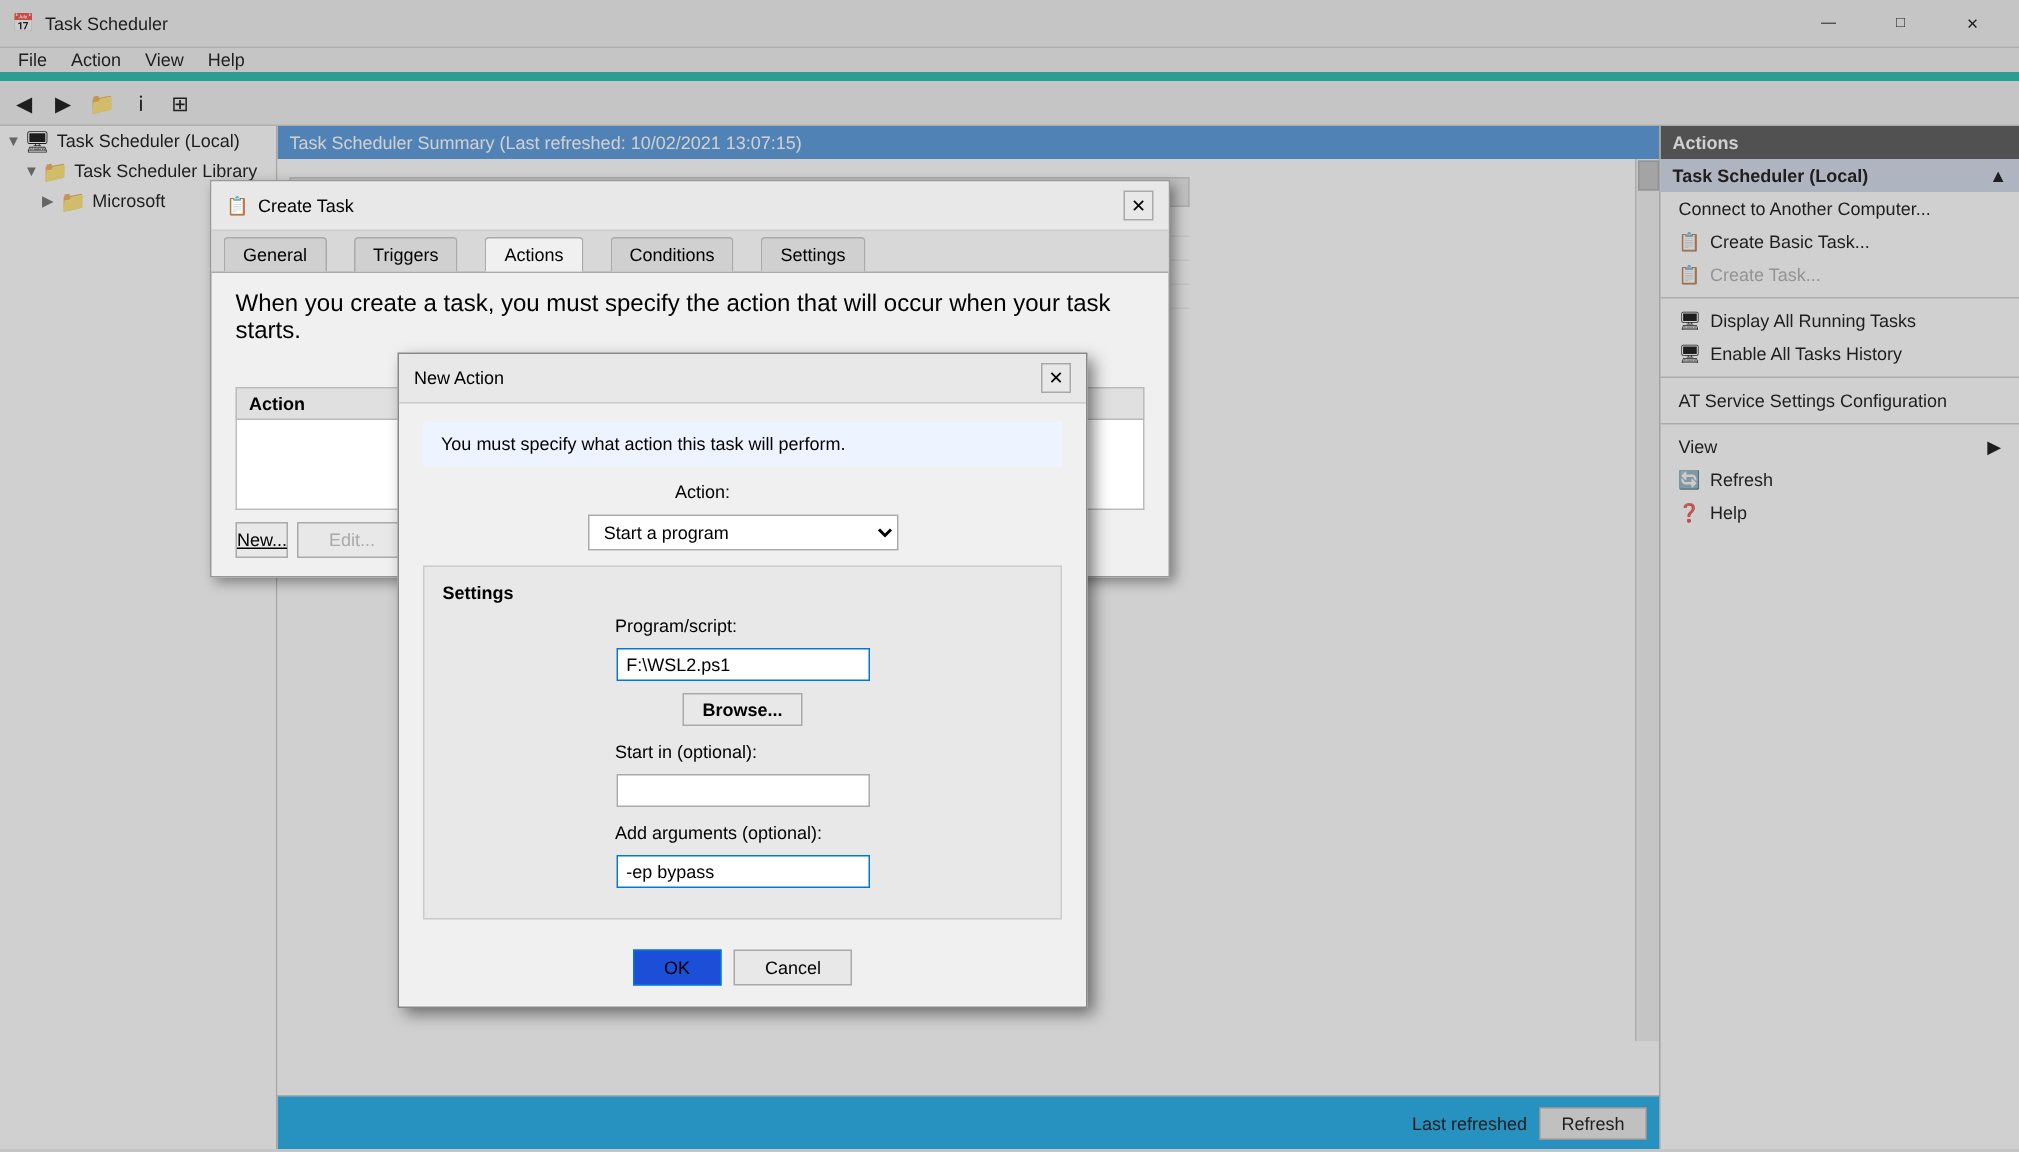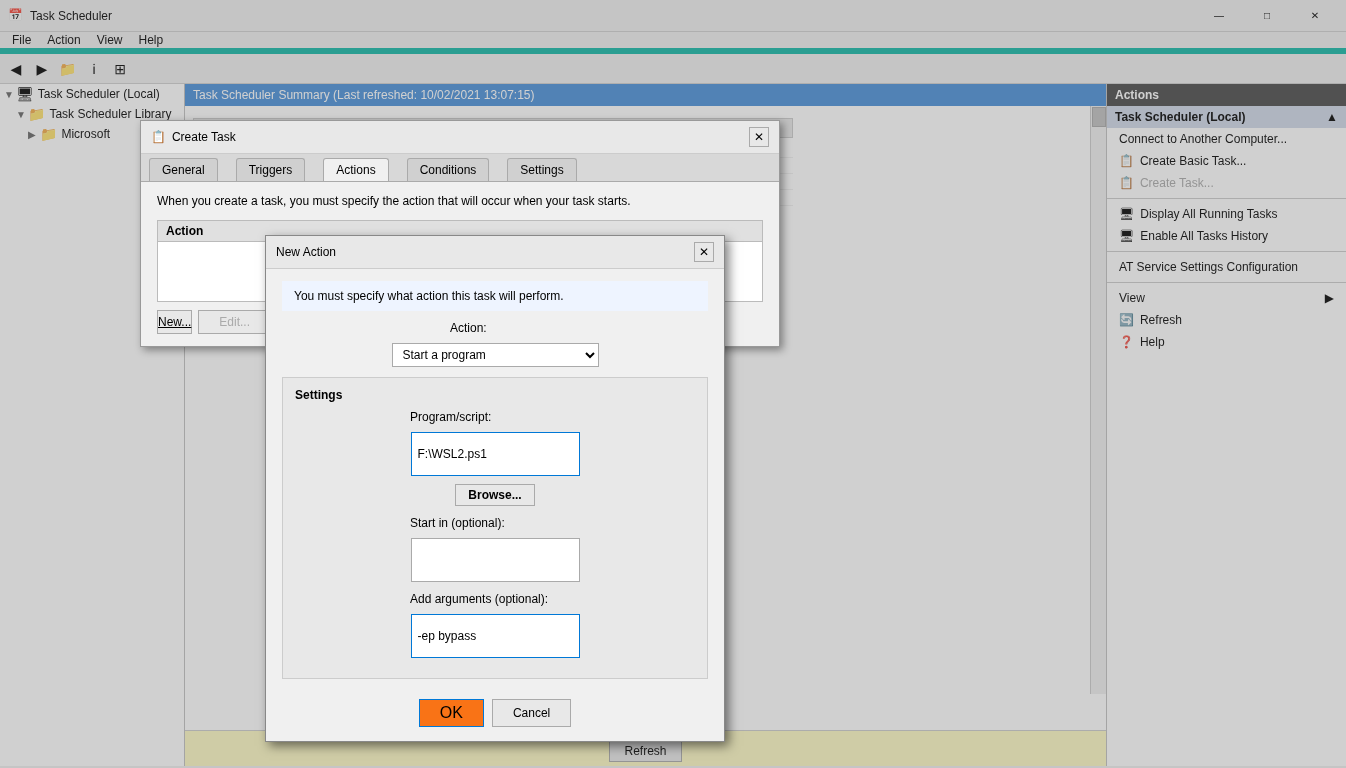--- a/index.html
+++ b/index.html
@@ -222,22 +222,22 @@
       border-radius: 3px 3px 0 0;
     }
     .tab.active {
       background: #f0f0f0;
       font-weight: normal;
     }
     .dialog-content {
       padding: 12px 16px;
     }
     .dialog-description {
-      font-size: 12px;
-      margin-bottom: 12px;
+      font-size: 16px;
+      margin-bottom: 28px;
     }
     .action-table-header {
       background: #e0e0e0;
       border: 1px solid #bbb;
       padding: 3px 8px;
       font-size: 12px;
       font-weight: bold;
     }
     .action-table-body {
       background: white;
@@ -293,21 +293,21 @@
     }
     .form-select {
       flex: 1;
       padding: 3px 6px;
       font-size: 12px;
       border: 1px solid #aaa;
       background: white;
     }
     .form-input {
       flex: 1;
-      padding: 14px 6px;
+      padding: 3px 6px;
       font-size: 12px;
       border: 1px solid #0078d7;
       background: white;
       outline: none;
     }
     .browse-btn {
       padding: 3px 12px;
       border: 1px solid #aaa;
       background: #e8e8e8;
       cursor: pointer;
@@ -321,23 +321,23 @@
     }
     .new-action-footer {
       display: flex;
       justify-content: center;
       gap: 8px;
       padding: 8px 16px 14px;
     }
     .ok-btn {
       padding: 4px 20px;
       border: 1px solid #0078d7;
-      background: #f97316;
-      cursor: pointer;
-      font-size: 16px;
+      background: #1d4ed8;
+      cursor: pointer;
+      font-size: 12px;
       text-align: right;
     }
     .cancel-btn {
       padding: 4px 20px;
       border: 1px solid #aaa;
       background: #e8e8e8;
       cursor: pointer;
       font-size: 12px;
     }
 
@@ -372,27 +372,26 @@
       cursor: pointer;
       font-size: 12px;
     }
 
     .bottom-bar {
       position: absolute;
       bottom: 0;
       left: 185px;
       right: 240px;
       height: 36px;
-      background: #fef9c3;
+      background: #0ea5e9;
       border-top: 1px solid #ccc;
       display: flex;
       align-items: center;
       justify-content: flex-end;
       padding: 0 8px;
-      flex-direction: column;
     }
   </style>
 </head>
 <body>
 
 <div class="title-bar">
   <span class="title-bar-icon">📅</span>
   <span class="title-bar-text">Task Scheduler</span>
   <div class="title-bar-controls">
     <button class="title-btn">—</button>

